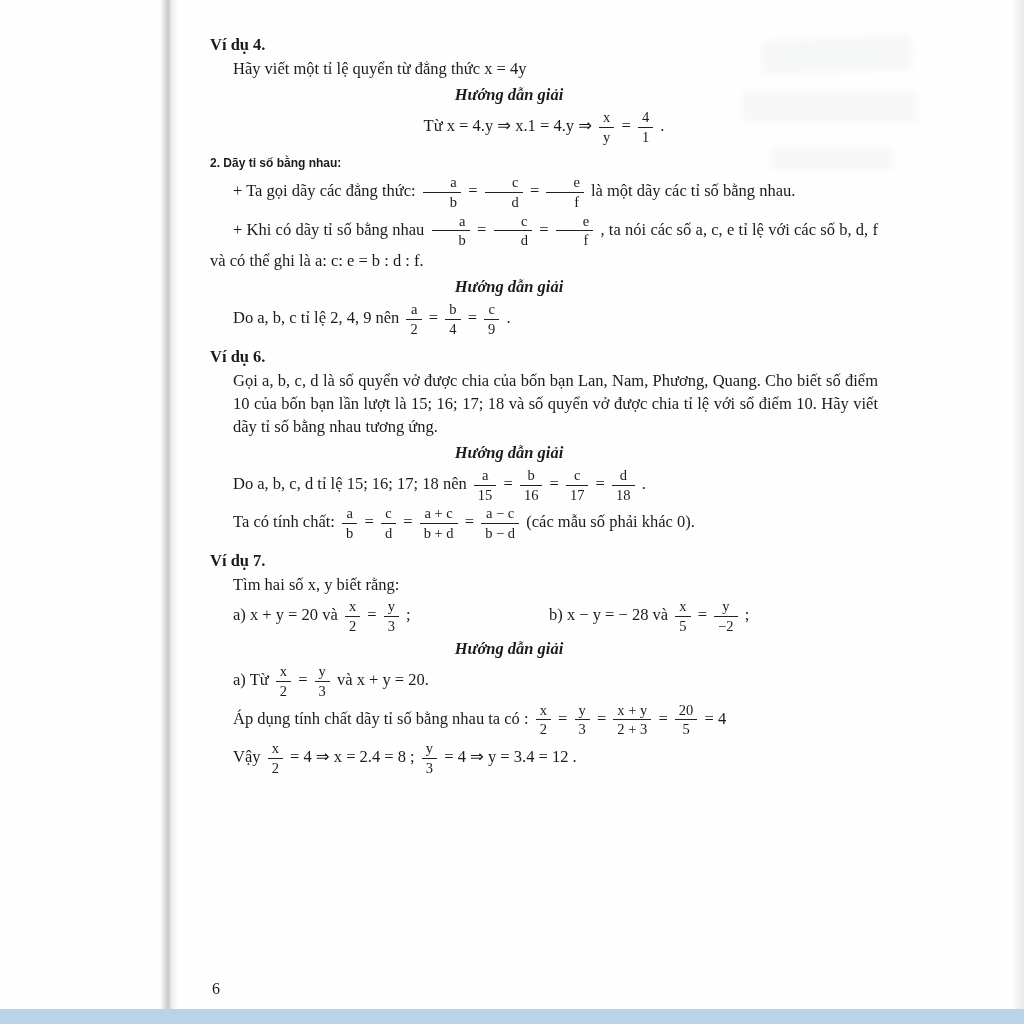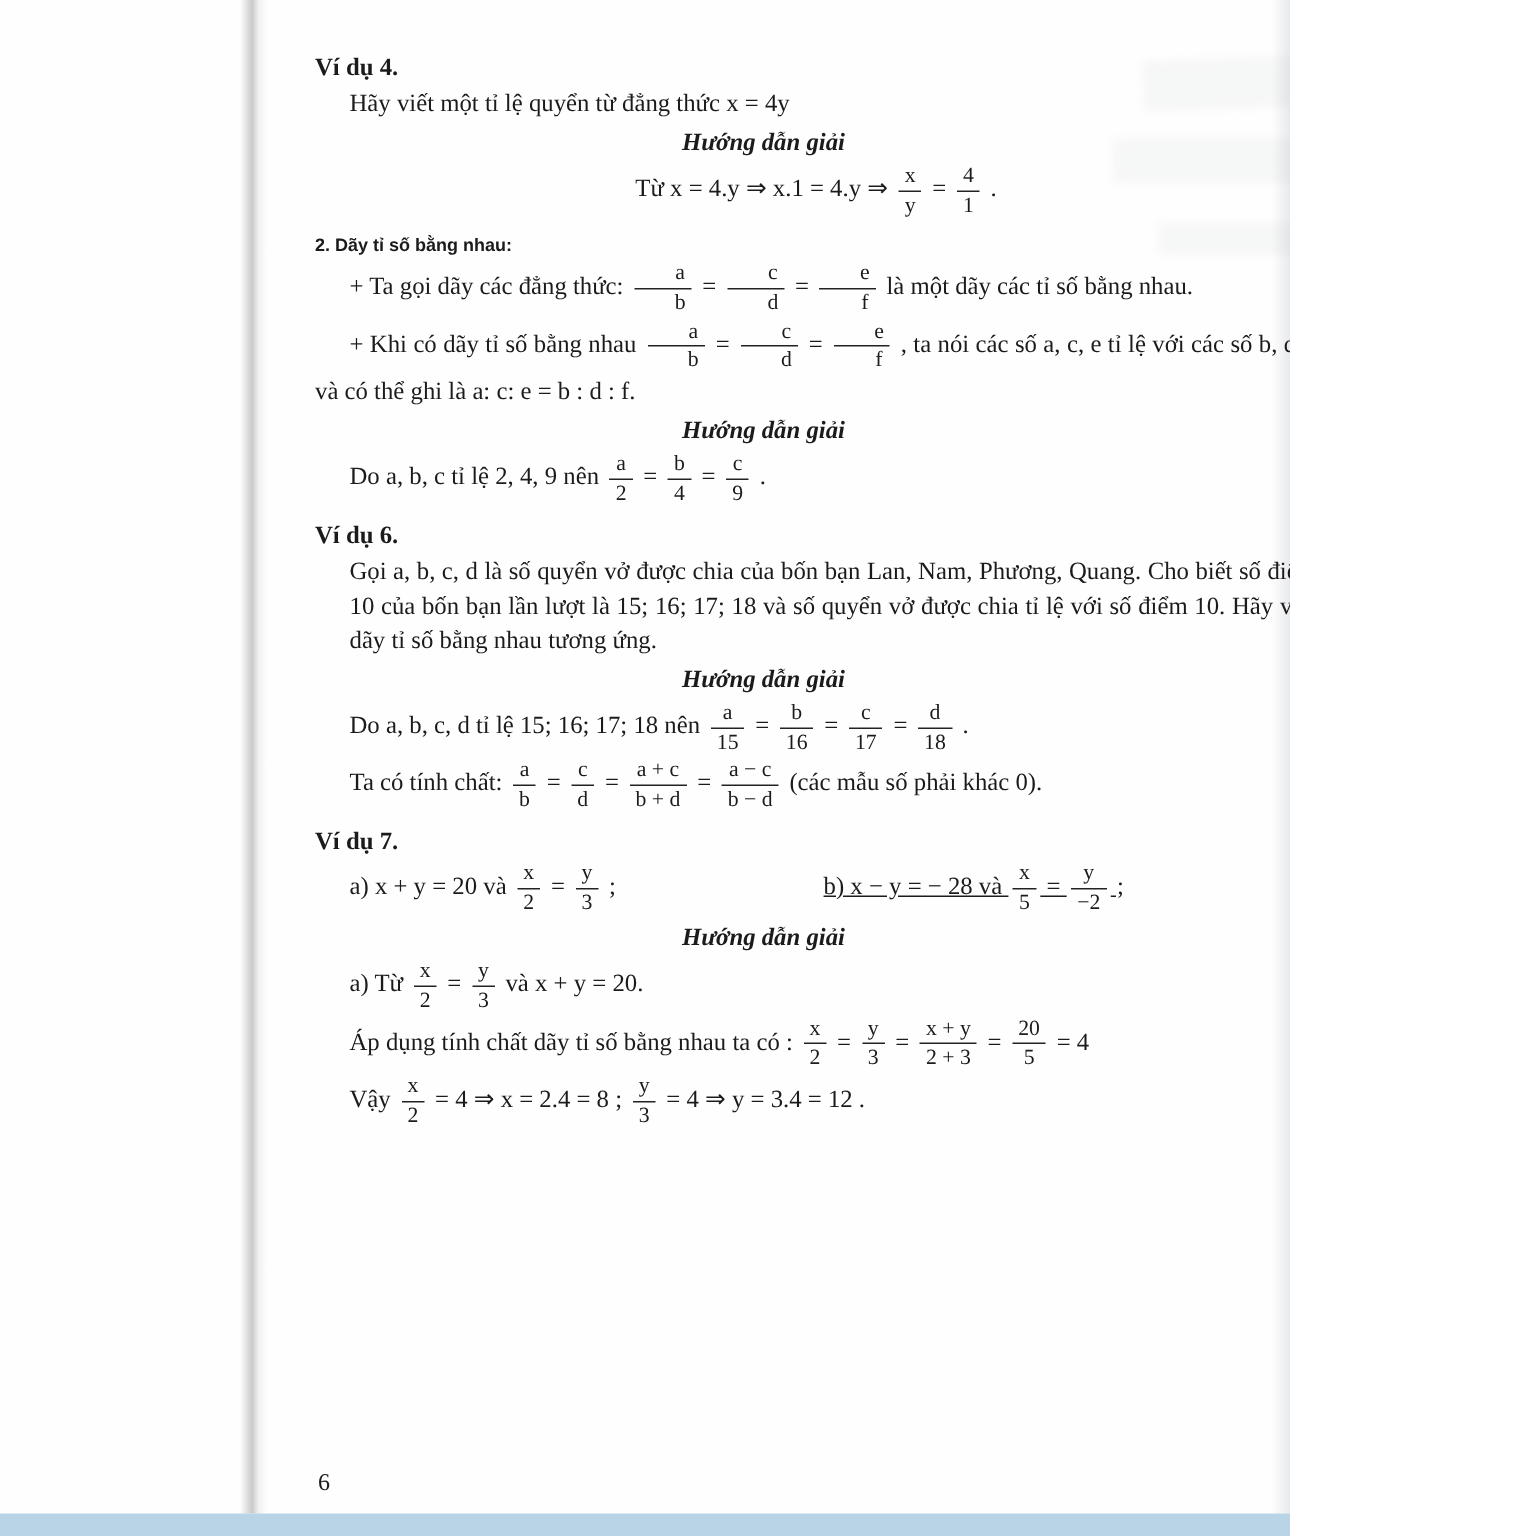--- a/index.html
+++ b/index.html
@@ -1,19 +1,19 @@
 <!DOCTYPE html>
 <html><head>
 <meta charset="utf-8">
 <style>
   * { margin:0; padding:0; box-sizing:border-box; }
   html,body { width:1024px; height:1024px; }
   body { font-family:"Liberation Serif", serif; background:#ffffff; }
 
-  .scan { position:relative; width:860px; height:1024px; background:#fefefe; overflow:hidden; }
+  .scan { position:relative; width:1024px; height:1024px; background:#fefefe; overflow:hidden; }
 
   
   .spine { position:absolute; left:160px; top:0; width:18px; height:1009px;
            background:linear-gradient(90deg, rgba(0,0,0,0) 0%, rgba(80,80,80,.30) 45%, rgba(120,120,120,.10) 68%, rgba(0,0,0,0) 100%); }
 
   
   .right-edge { position:absolute; right:0; top:0; width:12px; height:1009px;
                 background:linear-gradient(270deg, rgba(130,140,150,.18), rgba(0,0,0,0)); }
 
   
@@ -30,21 +30,21 @@
 
   .blk { margin:1px 0; }
   .blk-example  { font-weight:700; margin-top:7px; }
   .blk-para     { padding-left:23px; text-align:justify; }
   .blk-solution { text-align:center; font-weight:700; font-style:italic; margin:3px 0; padding-right:70px; }
   .blk-section  { font-family:"Liberation Sans", sans-serif; font-weight:700; font-size:12px; margin:9px 0 3px; }
   .blk-sub      { font-weight:700; padding-left:23px; margin:6px 0 2px; }
   .blk-math     { padding-left:23px; margin:2px 0; }
   .blk-cols     { display:flex; padding-left:23px; margin:2px 0; }
   .col-left     { flex:0 0 49%; }
-  .col-right    { flex:1;text-decoration:underline; }
+  .col-right    { flex:1; }
 
   .align-center { text-align:center; padding-left:0 !important; }
   .hang { padding-left:0 !important; text-indent:23px; text-align:justify; }
 
   .frac { display:inline-block; vertical-align:middle; text-align:center;
           font-size:14.5px; line-height:1.15; margin:0 3px; }
   .frac .fnum { display:block; border-bottom:1px solid #222; padding:0 4px 1px; }
   .frac .fden { display:block; padding:1px 4px 0; }
 
   .page-num { position:absolute; left:212px; bottom:26px; font-size:16px; color:#1b1b1d; }
@@ -69,20 +69,21 @@
       <div class="blk blk-math hang">+ Ta gọi dãy các đẳng thức: <span class="frac"><span class="fnum">a</span><span class="fden">b</span></span> = <span class="frac"><span class="fnum">c</span><span class="fden">d</span></span> = <span class="frac"><span class="fnum">e</span><span class="fden">f</span></span> là một dãy các tỉ số bằng nhau.</div>
       <div class="blk blk-math hang">+ Khi có dãy tỉ số bằng nhau <span class="frac"><span class="fnum">a</span><span class="fden">b</span></span> = <span class="frac"><span class="fnum">c</span><span class="fden">d</span></span> = <span class="frac"><span class="fnum">e</span><span class="fden">f</span></span> , ta nói các số a, c, e tỉ lệ với các số b, d, f và có thể ghi là a: c: e = b : d : f.</div>
       <div class="blk blk-solution">Hướng dẫn giải</div>
       <div class="blk blk-math">Do a, b, c tỉ lệ 2, 4, 9 nên <span class="frac"><span class="fnum">a</span><span class="fden">2</span></span> = <span class="frac"><span class="fnum">b</span><span class="fden">4</span></span> = <span class="frac"><span class="fnum">c</span><span class="fden">9</span></span> .</div>
       <div class="blk blk-example">Ví dụ 6.</div>
       <div class="blk blk-para">Gọi a, b, c, d là số quyển vở được chia của bốn bạn Lan, Nam, Phương, Quang. Cho biết số điểm 10 của bốn bạn lần lượt là 15; 16; 17; 18 và số quyển vở được chia tỉ lệ với số điểm 10. Hãy viết dãy tỉ số bằng nhau tương ứng.</div>
       <div class="blk blk-solution">Hướng dẫn giải</div>
       <div class="blk blk-math">Do a, b, c, d tỉ lệ 15; 16; 17; 18 nên <span class="frac"><span class="fnum">a</span><span class="fden">15</span></span> = <span class="frac"><span class="fnum">b</span><span class="fden">16</span></span> = <span class="frac"><span class="fnum">c</span><span class="fden">17</span></span> = <span class="frac"><span class="fnum">d</span><span class="fden">18</span></span> .</div>
       <div class="blk blk-math">Ta có tính chất: <span class="frac"><span class="fnum">a</span><span class="fden">b</span></span> = <span class="frac"><span class="fnum">c</span><span class="fden">d</span></span> = <span class="frac"><span class="fnum">a + c</span><span class="fden">b + d</span></span> = <span class="frac"><span class="fnum">a − c</span><span class="fden">b − d</span></span> (các mẫu số phải khác 0).</div>
       <div class="blk blk-example">Ví dụ 7.</div>
+      <div class="blk blk-para">Tìm hai số x, y biết rằng:</div>
       <div class="blk blk-cols">
         <span class="col-left">a) x + y = 20 và <span class="frac"><span class="fnum">x</span><span class="fden">2</span></span> = <span class="frac"><span class="fnum">y</span><span class="fden">3</span></span> ;</span>
         <span class="col-right">b) x − y = − 28 và <span class="frac"><span class="fnum">x</span><span class="fden">5</span></span> = <span class="frac"><span class="fnum">y</span><span class="fden">−2</span></span> ;</span>
       </div>
       <div class="blk blk-solution">Hướng dẫn giải</div>
       <div class="blk blk-math">a) Từ <span class="frac"><span class="fnum">x</span><span class="fden">2</span></span> = <span class="frac"><span class="fnum">y</span><span class="fden">3</span></span> và x + y = 20.</div>
       <div class="blk blk-math">Áp dụng tính chất dãy tỉ số bằng nhau ta có : <span class="frac"><span class="fnum">x</span><span class="fden">2</span></span> = <span class="frac"><span class="fnum">y</span><span class="fden">3</span></span> = <span class="frac"><span class="fnum">x + y</span><span class="fden">2 + 3</span></span> = <span class="frac"><span class="fnum">20</span><span class="fden">5</span></span> = 4</div>
       <div class="blk blk-math">Vậy <span class="frac"><span class="fnum">x</span><span class="fden">2</span></span> = 4 ⇒ x = 2.4 = 8 ; <span class="frac"><span class="fnum">y</span><span class="fden">3</span></span> = 4 ⇒ y = 3.4 = 12 .</div>
     </div>
 

